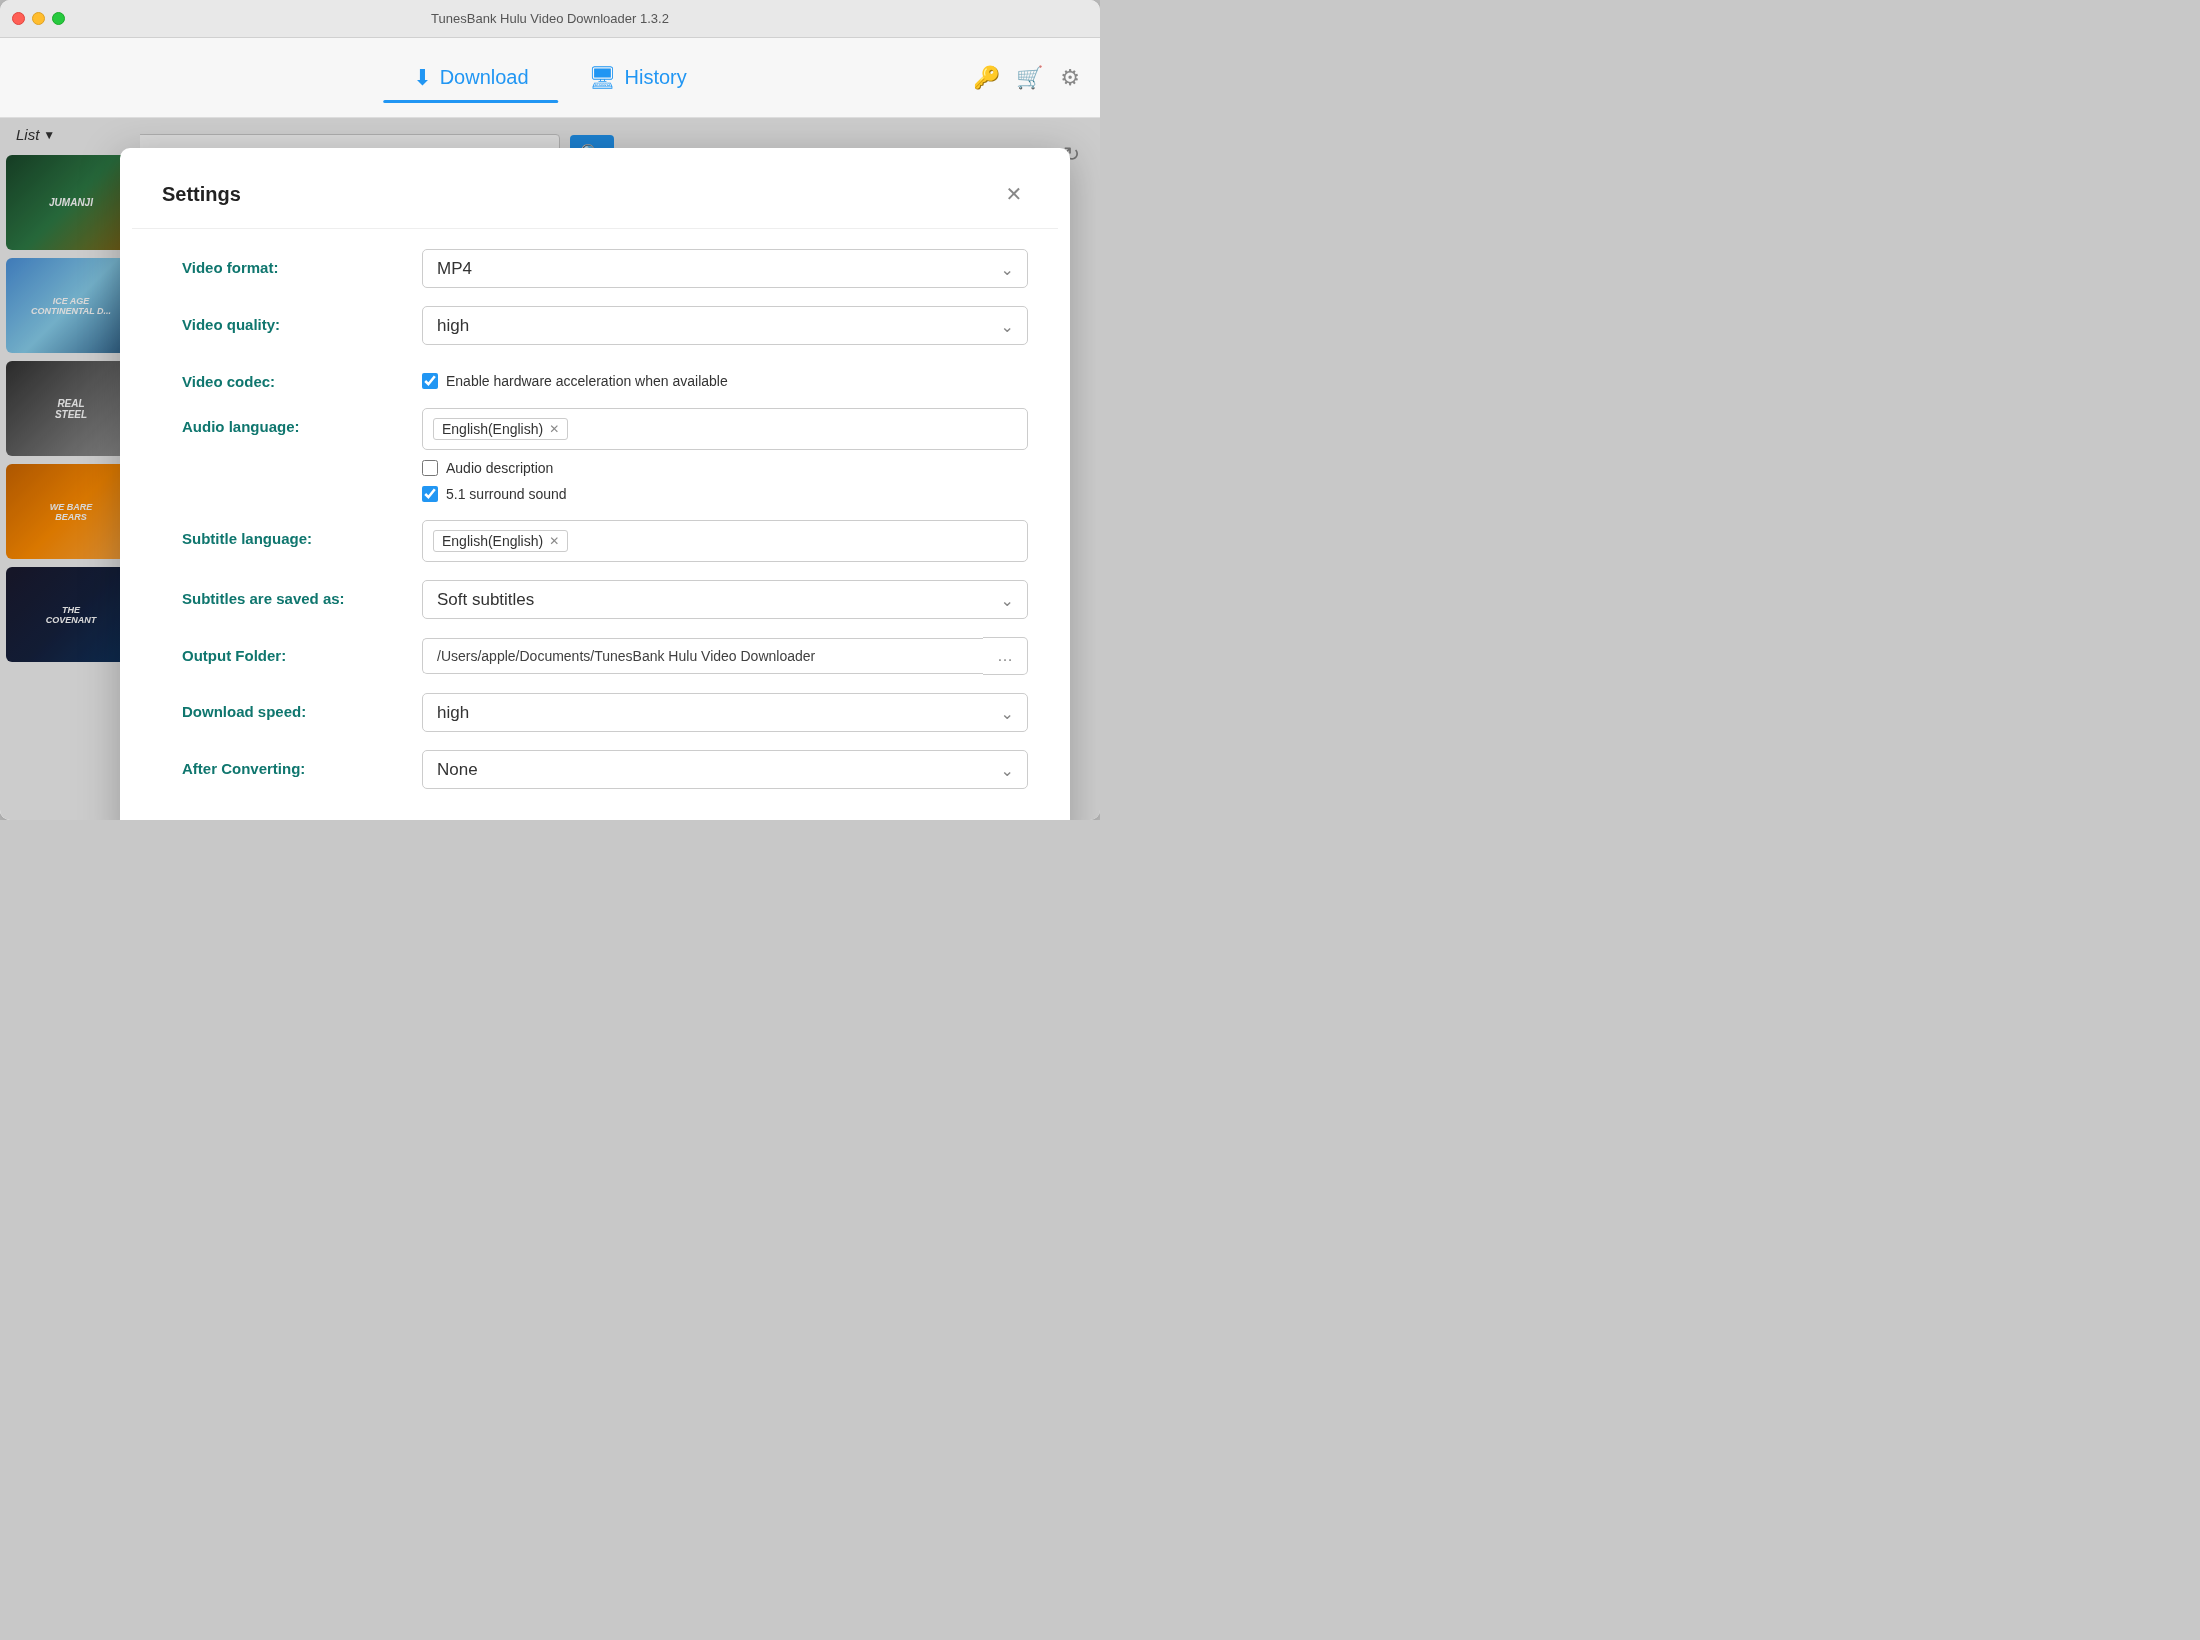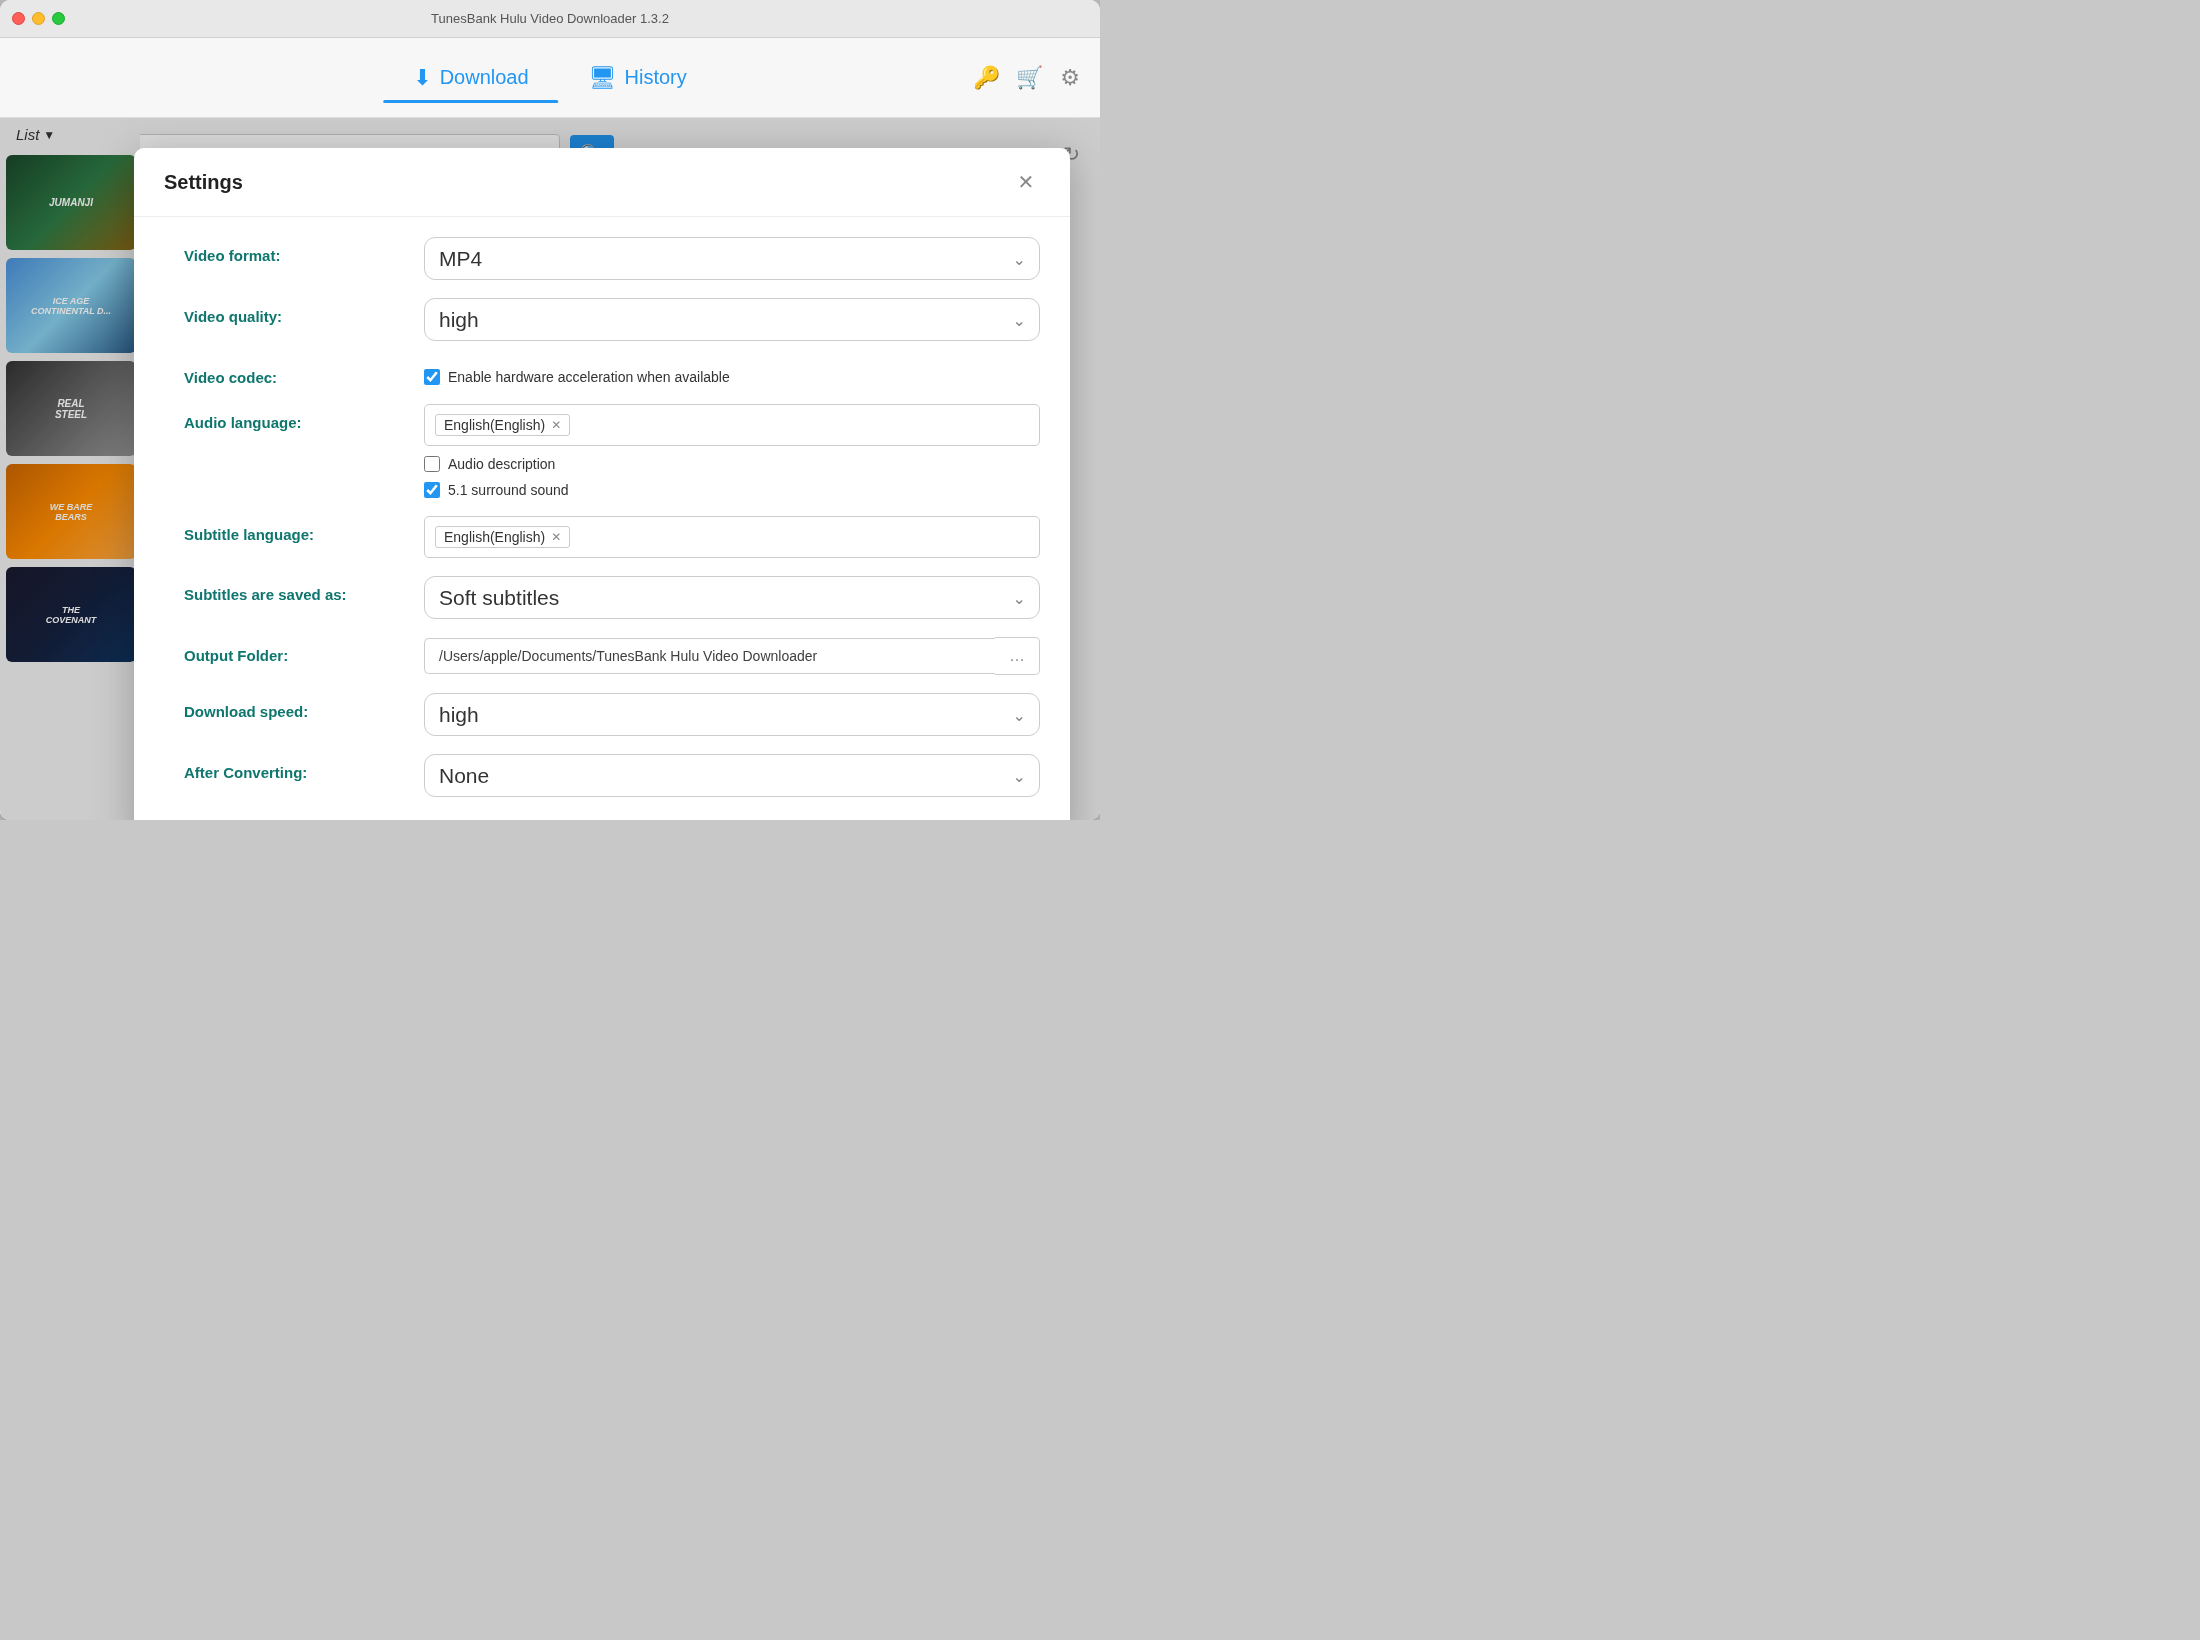--- a/index.html
+++ b/index.html
@@ -215,27 +215,27 @@
       position: absolute;
       top: 0; left: 0; right: 0; bottom: 0;
       background: rgba(0,0,0,0.15);
       z-index: 10;
     }
 
     
     .settings-modal {
       position: absolute;
       top: 30px;
-      left: 134px;
+      left: 120px;
       right: 30px;
       background: white;
       border-radius: 10px;
       box-shadow: 0 8px 40px rgba(0,0,0,0.25);
       z-index: 20;
-      padding: 0;
+      padding: 12px;
       max-height: 760px;
       overflow-y: auto;
     }
 
     .modal-header {
       display: flex;
       align-items: center;
       justify-content: space-between;
       padding: 20px 30px;
       border-bottom: 1px solid #eee;
@@ -283,23 +283,23 @@
     }
 
     .settings-control {
       flex: 1;
     }
 
     .select-box {
       width: 100%;
       padding: 9px 40px 9px 14px;
       border: 1px solid #ccc;
-      border-radius: 11px;
+      border-radius: 5px;
       background: white;
-      font-size: 21px;
+      font-size: 17px;
       color: #333;
       appearance: none;
       cursor: pointer;
       position: relative;
     }
 
     .select-wrapper {
       position: relative;
       width: 100%;
     }

